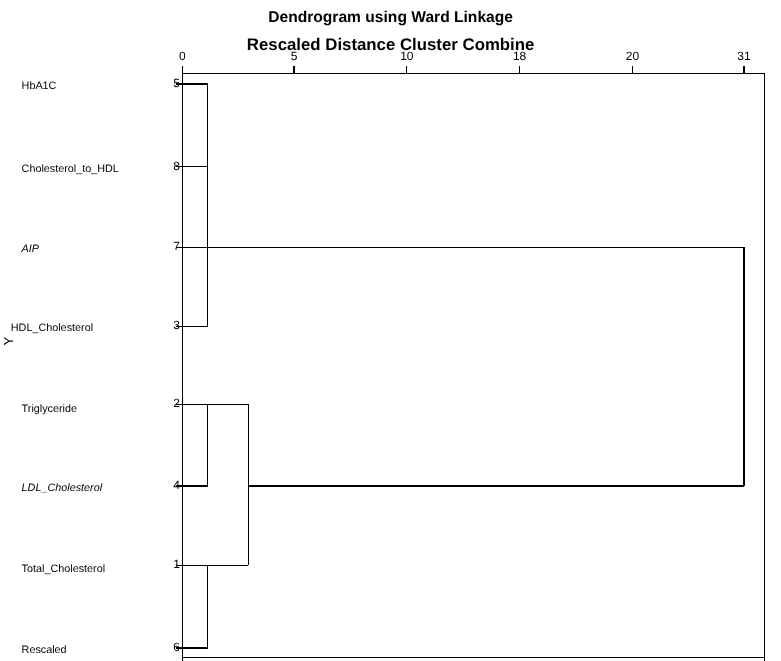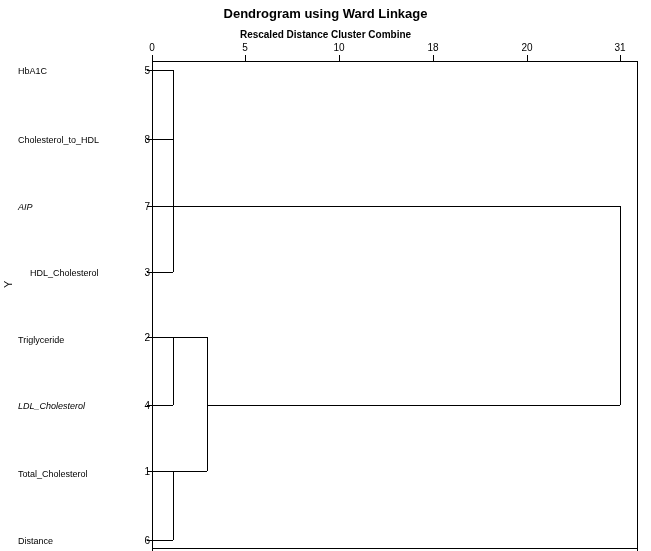--- a/index.html
+++ b/index.html
@@ -30,21 +30,21 @@
     font-size: 13px;
     font-weight: bold;
     letter-spacing: 0px;
   }
   .subtitle {
     position: absolute;
     left: 0;
     top: 29px;
     width: 651px;
     text-align: center;
-    font-size: 10px;
+    font-size: 14px;
     font-weight: bold;
   }
   .ylabel {
     position: absolute;
     left: 2px;
     top: 288px;
     font-size: 11px;
     transform: rotate(-90deg);
     transform-origin: left top;
     white-space: nowrap;
@@ -93,25 +93,25 @@
   <div class="xtick-label" style="left:152px;">0</div>
   <div class="xtick-label" style="left:245px;">5</div>
   <div class="xtick-label" style="left:339px;">10</div>
   <div class="xtick-label" style="left:433px;">18</div>
   <div class="xtick-label" style="left:527px;">20</div>
   <div class="xtick-label" style="left:620px;">31</div>
 
   <div class="leaf-label" style="left:18px; top:71px;">HbA1C</div>
   <div class="leaf-label" style="left:18px; top:140px;">Cholesterol_to_HDL</div>
   <div class="leaf-label" style="left:18px; top:207px;font-style:italic;">AIP</div>
-  <div class="leaf-label" style="left:30px; top:273px;">HDL_Cholesterol</div>
+  <div class="leaf-label" style="left:9px; top:273px;">HDL_Cholesterol</div>
   <div class="leaf-label" style="left:18px; top:340px;">Triglyceride</div>
   <div class="leaf-label" style="left:18px; top:406px;font-style:italic;">LDL_Cholesterol</div>
   <div class="leaf-label" style="left:18px; top:474px;">Total_Cholesterol</div>
-  <div class="leaf-label" style="left:18px; top:541px;">Distance</div>
+  <div class="leaf-label" style="left:18px; top:541px;">Rescaled</div>
 
   <div class="leaf-num" style="left:136px; top:70px;">5</div>
   <div class="leaf-num" style="left:136px; top:139px;">8</div>
   <div class="leaf-num" style="left:136px; top:206px;">7</div>
   <div class="leaf-num" style="left:136px; top:272px;">3</div>
   <div class="leaf-num" style="left:136px; top:337px;">2</div>
   <div class="leaf-num" style="left:136px; top:405px;">4</div>
   <div class="leaf-num" style="left:136px; top:471px;">1</div>
   <div class="leaf-num" style="left:136px; top:540px;">6</div>
 

